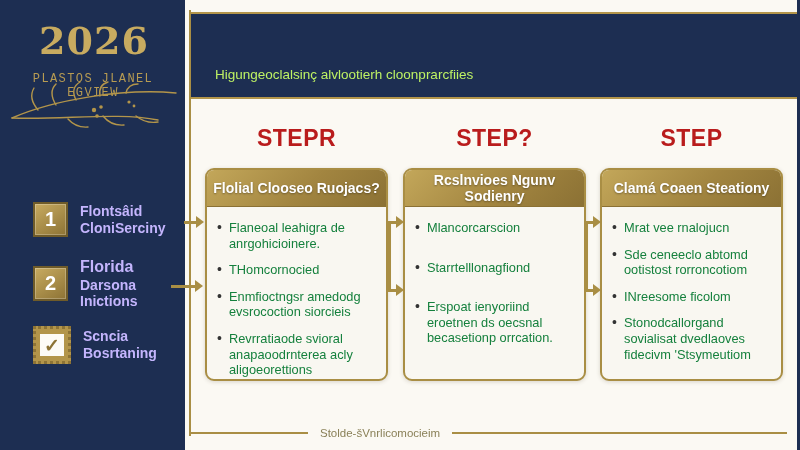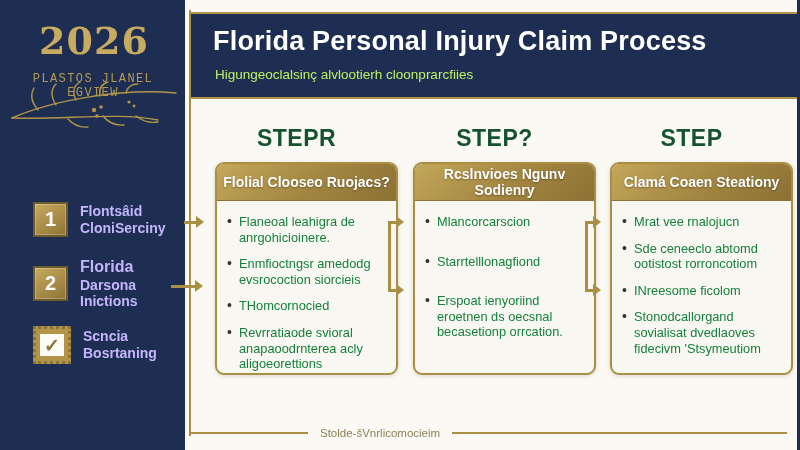--- a/index.html
+++ b/index.html
@@ -77,31 +77,30 @@
   }
   .band-subtitle {
     position: absolute; left: 24px; top: 53px;
     color: #bef264; font-size: 13.5px;
   }
 
   
   .step-label {
     position: absolute; top: 123px; height: 30px; width: 183px;
     text-align: center; line-height: 30px;
-    color: #14532d; font-size: 23px; font-weight: bold; letter-spacing: .5px;
+    color: #b91c1c; font-size: 23px; font-weight: bold; letter-spacing: .5px;
   }
   .col1 { left: 20px; }  .col2 { left: 218px; }  .col3 { left: 415px; }
 
   .card {
-    position: absolute; top: 162px; width: 183px; height: 213px;
+    position: absolute; top: 168px; width: 183px; height: 213px;
     background: #f9f7f1;
     border: 2px solid #a98e44; border-radius: 9px;
     overflow: hidden;
     box-shadow: 0 1px 4px rgba(60,50,20,.18);
-    margin-left: 10px;
   }
   .card-head {
     height: 37px;
     background: linear-gradient(135deg, #c3a75a 0%, #a28540 55%, #8b7134 100%);
     border-bottom: 1px solid #8b7134;
     display: flex; align-items: center; justify-content: center;
     color: #fff; font-size: 14px; font-weight: bold;
     text-shadow: 0 1px 2px rgba(0,0,0,.35);
     padding: 0 6px; text-align: center;
   }
@@ -189,35 +188,34 @@
       <div class="l1">Scncia</div>
       <div class="l2">Bosrtaning</div>
     </div>
   </div>
 </div>
 
 <div class="panel">
   <div class="panel-left-border"></div>
 
   <div class="band">
-    <div class="band-title">Florida Personal Injury Claim Process</div>
     <div class="band-subtitle">Higungeoclalsinç alvlootierh cloonprarcfiies</div>
   </div>
 
   <div class="step-label col1">STEPR</div>
   <div class="step-label col2">STEP?</div>
   <div class="step-label col3">STEP</div>
 
   <div class="card c1 col1">
     <div class="card-head">Flolial Clooseo Ruojacs?</div>
     <div class="card-body">
       <ul>
         <li>Flaneoal leahigra de anrgohicioinere.</li>
+        <li>THomcornocied</li>
         <li>Enmfioctngsr amedodg evsrocoction siorcieis</li>
-        <li>THomcornocied</li>
         <li>Revrratiaode svioral anapaoodrnterea acly aligoeorettions</li>
       </ul>
     </div>
   </div>
 
   <div class="card c2 col2">
     <div class="card-head">Rcslnvioes Ngunv Sodienry</div>
     <div class="card-body">
       <ul>
         <li>Mlancorcarscion</li>

